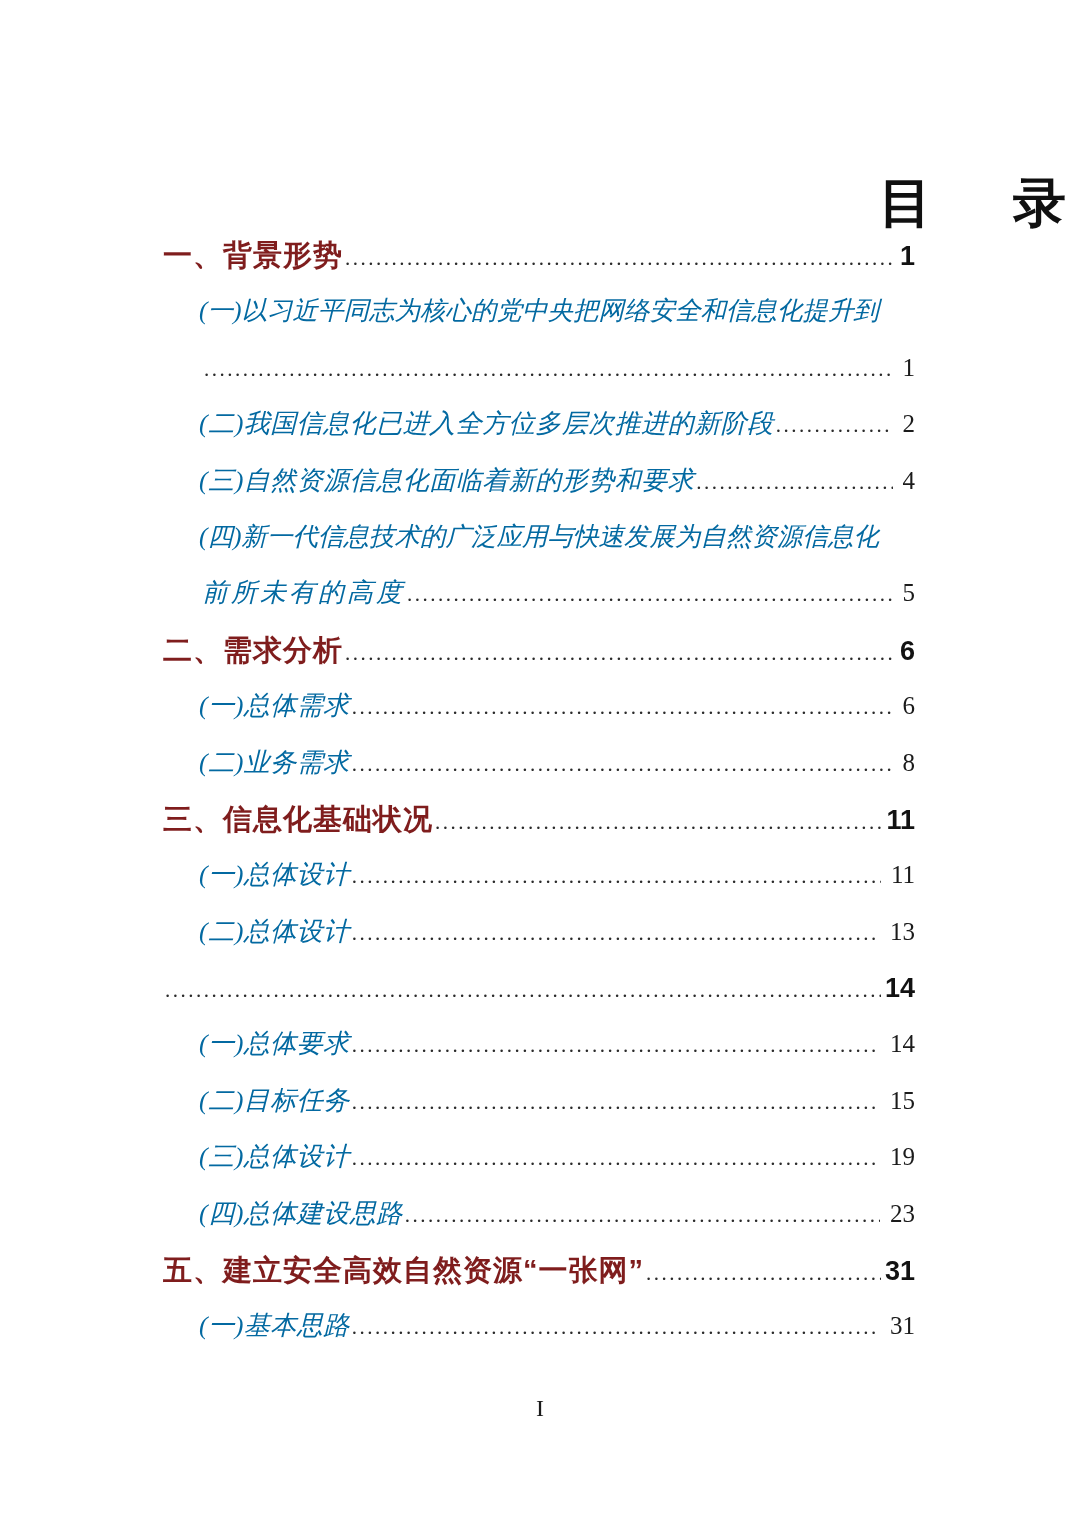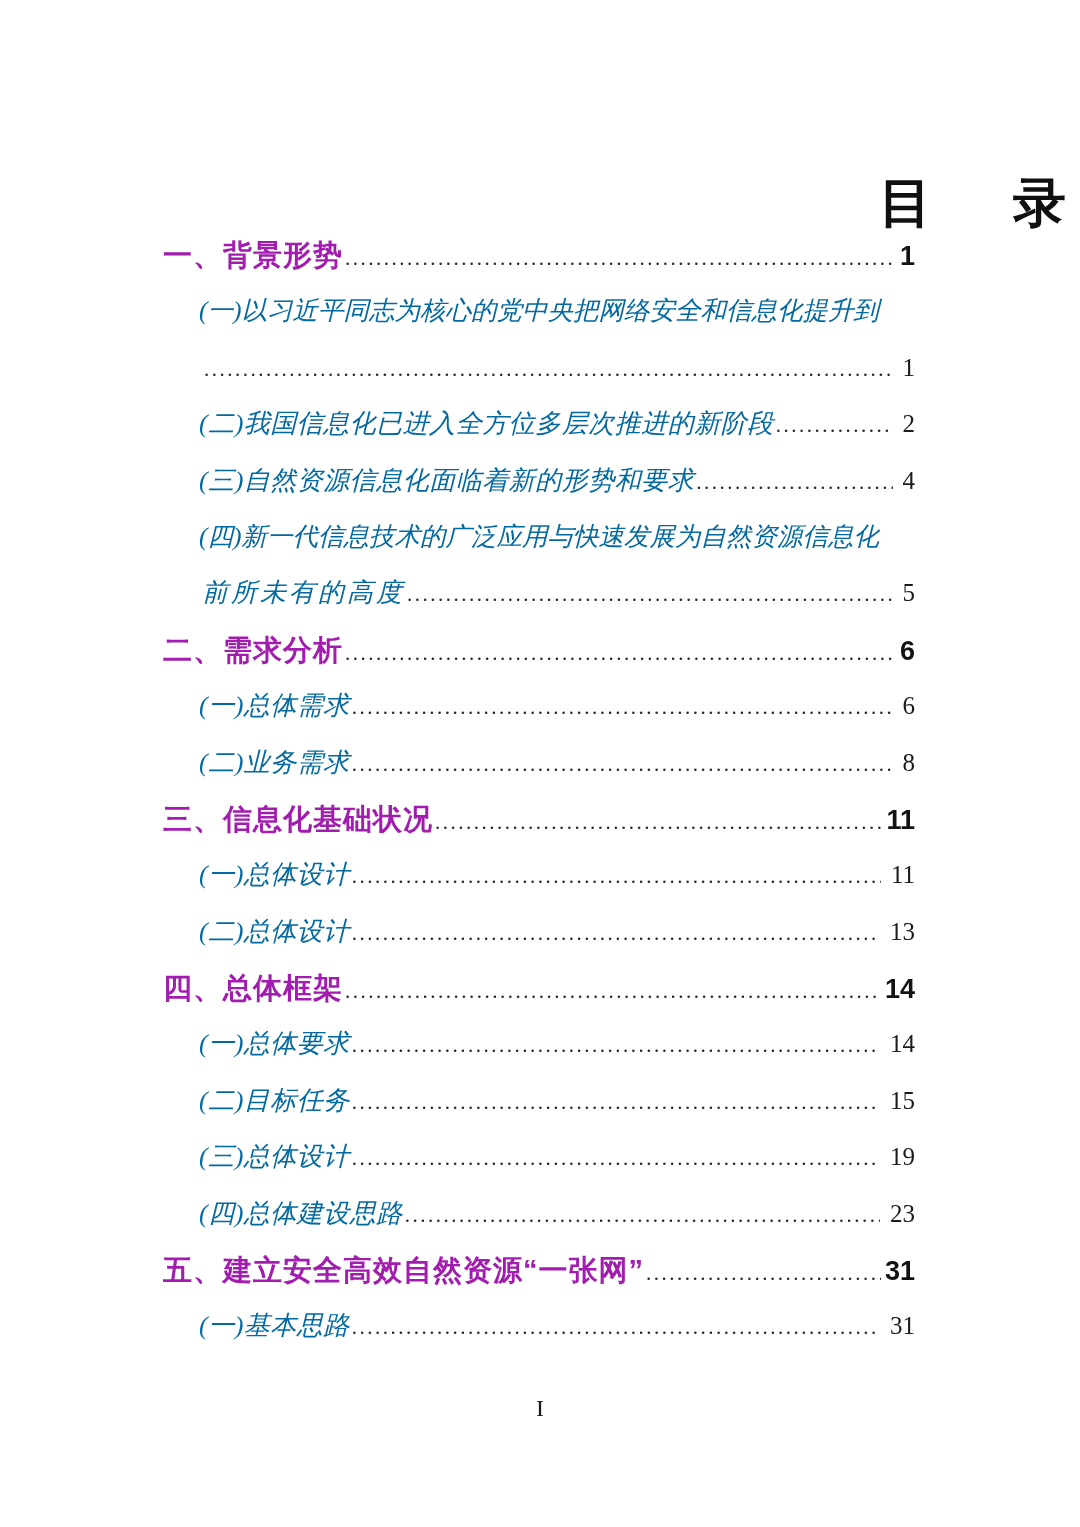--- a/index.html
+++ b/index.html
@@ -43,21 +43,21 @@
     line-height: 56.4px;
     white-space: nowrap;
     overflow: hidden;
   }
   .row .t { flex: 0 0 auto; }
   .l1 .t {
     font-family: "Liberation Sans", "DejaVu Sans", sans-serif;
     font-weight: 700;
     font-size: 29px;
     letter-spacing: 1px;
-    color: #a21caf;
+    color: #7f1d1d;
   }
   .l2 { padding-left: 36px; }
   .l2 .t {
     font-family: "Liberation Serif", "DejaVu Serif", serif;
     font-style: italic;
     font-size: 26px;
     letter-spacing: 0.5px;
     color: #0369a1;
   }
   .cont { padding-left: 39px; }
@@ -178,21 +178,20 @@
       <span class="pg">11</span>
     </div>
 
     <div class="row l2">
       <span class="t">(二)总体设计</span>
       <span class="dots">............................................................................................................................................................................................................................</span>
       <span class="pg">13</span>
     </div>
 
     <div class="row l1">
-      <span class="t">四、总体框架</span>
       <span class="dots">............................................................................................................................................................................................................................</span>
       <span class="pg">14</span>
     </div>
 
     <div class="row l2">
       <span class="t">(一)总体要求</span>
       <span class="dots">............................................................................................................................................................................................................................</span>
       <span class="pg">14</span>
     </div>
 

